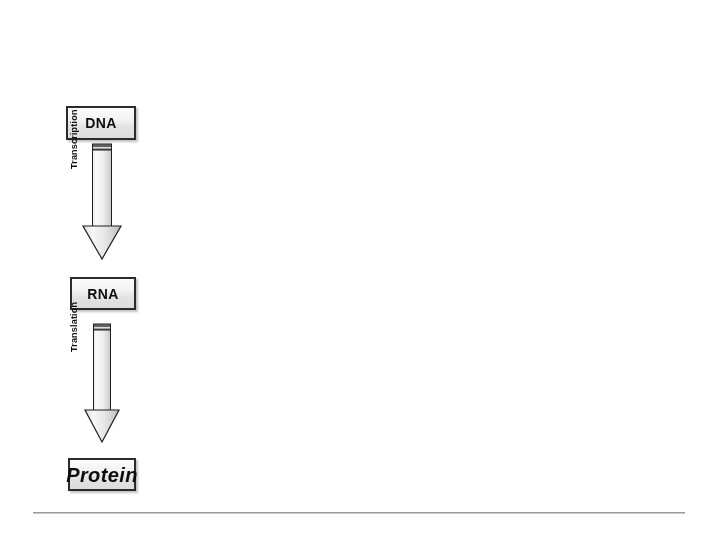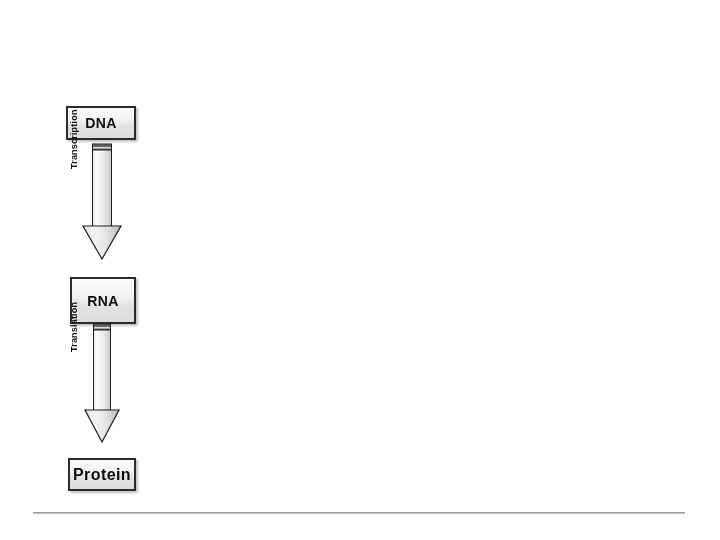--- a/index.html
+++ b/index.html
@@ -46,28 +46,28 @@
     line-height: 1;
     white-space: nowrap;
   }
 
   #node-dna {
     left: 66px;  top: 106px;  width: 70px;  height: 34px;
   }
   #node-dna .node-label { font-size: 14px; }
 
   #node-rna {
-    left: 70px;  top: 277px;  width: 66px;  height: 47px;
+    left: 70px;  top: 277px;  width: 66px;  height: 33px;
   }
   #node-rna .node-label { font-size: 14px; }
 
   #node-protein {
     left: 68px;  top: 458px;  width: 68px;  height: 33px;
   }
-  #node-protein .node-label { font-size: 16px; }
+  #node-protein .node-label { font-size: 20px; font-style: italic; }
 
   
   .arrow {
     position: absolute;
   }
   .arrow svg { display: block; }
 
   #arrow-transcription { left: 78px;  top: 142px; width: 56px; height: 124px; }
   #arrow-translation   { left: 78px;  top: 322px; width: 56px; height: 128px; }
 

